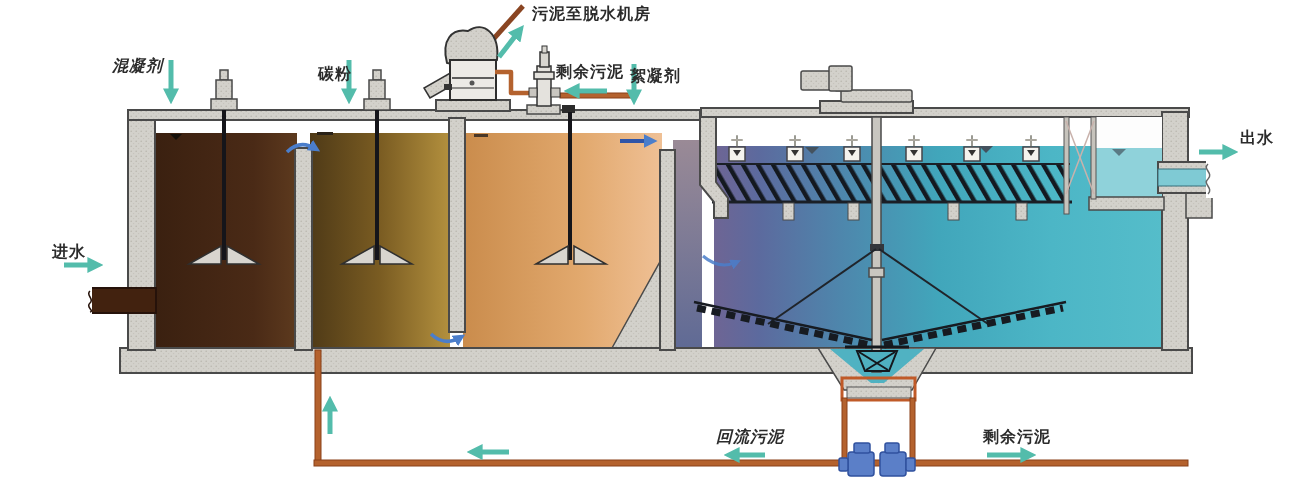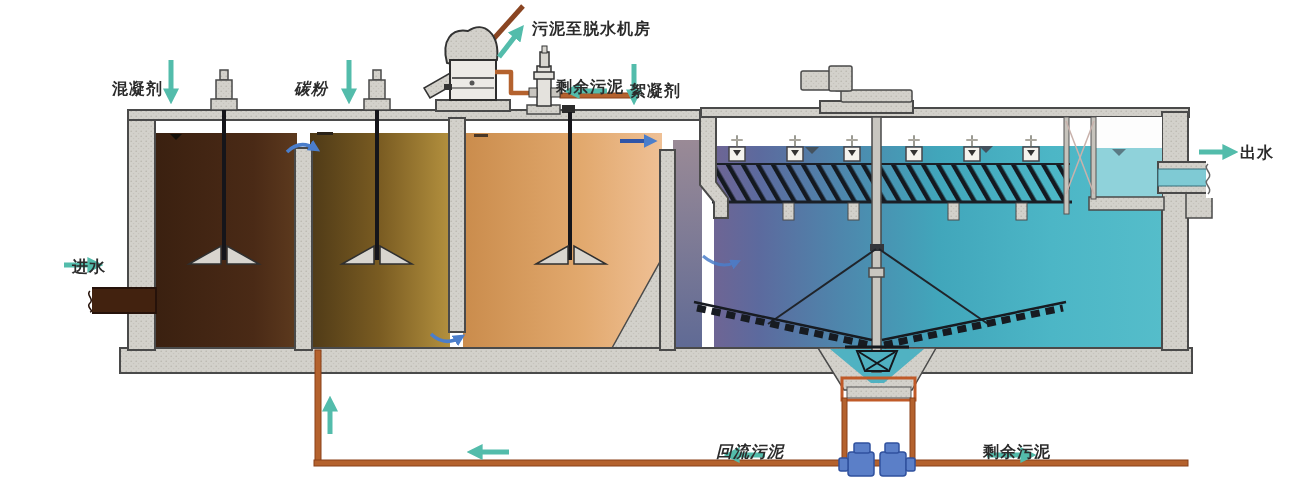--- a/index.html
+++ b/index.html
@@ -1,18 +1,18 @@
 <!DOCTYPE html>
 <html><head>
 <meta charset="utf-8">
 <style>
   html,body{margin:0;padding:0;background:#ffffff;}
   #canvas{position:relative;width:1309px;height:499px;background:#ffffff;overflow:hidden;
           font-family:"Liberation Sans", sans-serif;}
-  .lbl{position:absolute;font-size:16px;font-weight:600;color:#2b2b2b;letter-spacing:1px;white-space:nowrap;margin-top:15px;}
+  .lbl{position:absolute;font-size:16px;font-weight:600;color:#2b2b2b;letter-spacing:1px;white-space:nowrap;}
   svg{position:absolute;left:0;top:0;}
 </style>
 </head>
 <body>
 
 <div id="canvas">
 
 <svg width="1309" height="499" viewBox="0 0 1309 499">
   <defs>
     <pattern id="stip" width="5" height="5" patternUnits="userSpaceOnUse">
@@ -271,23 +271,23 @@
     <line x1="634" y1="64" x2="634" y2="99" marker-end="url(#th)"></line>
     <line x1="1199" y1="152" x2="1232" y2="152" marker-end="url(#th)"></line>
     <line x1="64" y1="265" x2="97" y2="265" marker-end="url(#th)"></line>
     <line x1="330" y1="434" x2="330" y2="402" marker-end="url(#th)"></line>
     <line x1="509" y1="452" x2="473" y2="452" marker-end="url(#th)"></line>
     <line x1="765" y1="455" x2="730" y2="455" marker-end="url(#th)"></line>
     <line x1="987" y1="455" x2="1030" y2="455" marker-end="url(#th)"></line>
   </g>
 </svg>
 
-<div class="lbl" style="left:112px;top:64px;">混凝剂</div>
-<div class="lbl" style="left:294px;top:64px;font-style:italic;">碳粉</div>
+<div class="lbl" style="left:112px;top:56px;font-style:italic;">混凝剂</div>
+<div class="lbl" style="left:318px;top:64px;">碳粉</div>
 <div class="lbl" style="left:532px;top:4px;">污泥至脱水机房</div>
 <div class="lbl" style="left:556px;top:62px;">剩余污泥</div>
 <div class="lbl" style="left:630px;top:66px;">絮凝剂</div>
 <div class="lbl" style="left:1240px;top:128px;">出水</div>
-<div class="lbl" style="left:72px;top:242px;font-family:Liberation Serif, serif;">进水</div>
+<div class="lbl" style="left:52px;top:242px;font-family:Liberation Serif, serif;">进水</div>
 <div class="lbl" style="left:716px;top:427px;font-style:italic;">回流污泥</div>
 <div class="lbl" style="left:983px;top:427px;">剩余污泥</div>
 
 </div>
 
 </body></html>

